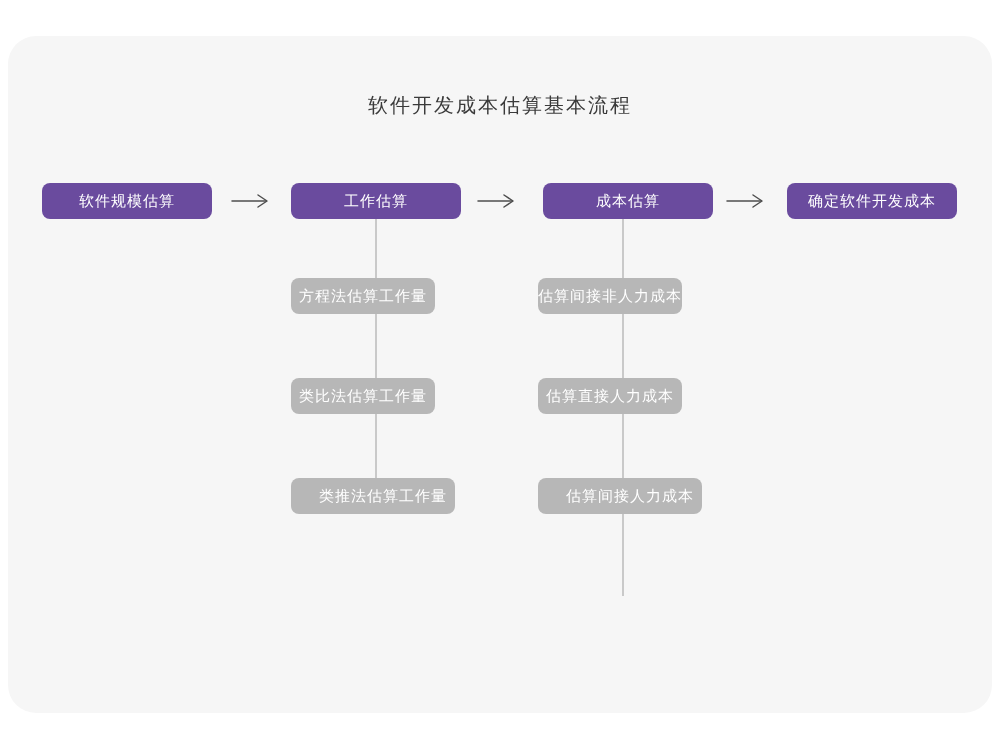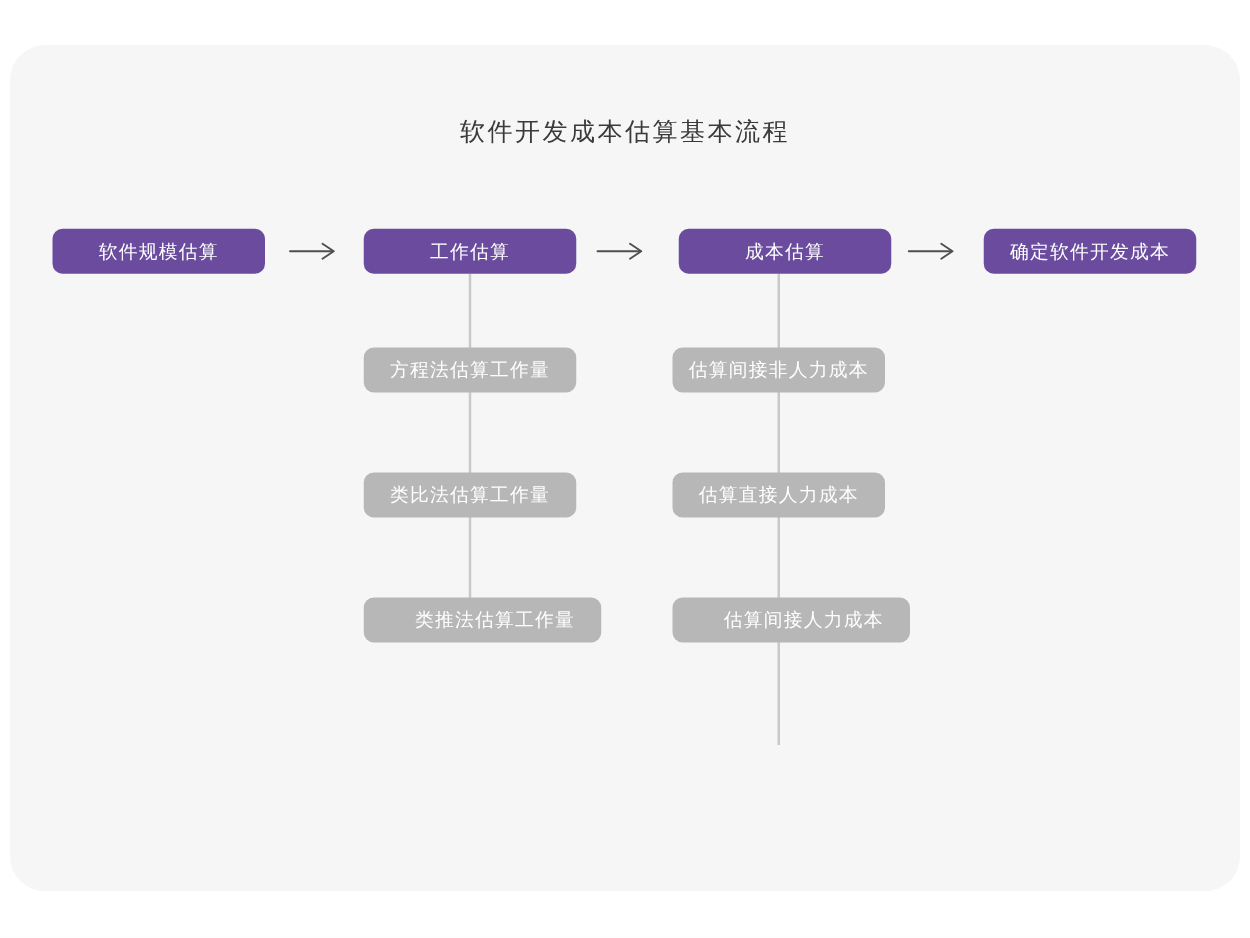--- a/index.html
+++ b/index.html
@@ -46,21 +46,21 @@
     justify-content: center;
     z-index: 2;
   }
   .stage.s1 { left: 34px; }
   .stage.s2 { left: 283px; }
   .stage.s3 { left: 535px; }
   .stage.s4 { left: 779px; }
 
   .substep {
     position: absolute;
-    width: 170px;
+    width: 144px;
     height: 36px;
     background: var(--substep-fill, #b7b7b7);
     border-radius: 8px;
     color: var(--substep-text, #ffffff);
     font-size: 15px;
     letter-spacing: 1px;
     display: flex;
     align-items: center;
     justify-content: center;
     z-index: 2;

